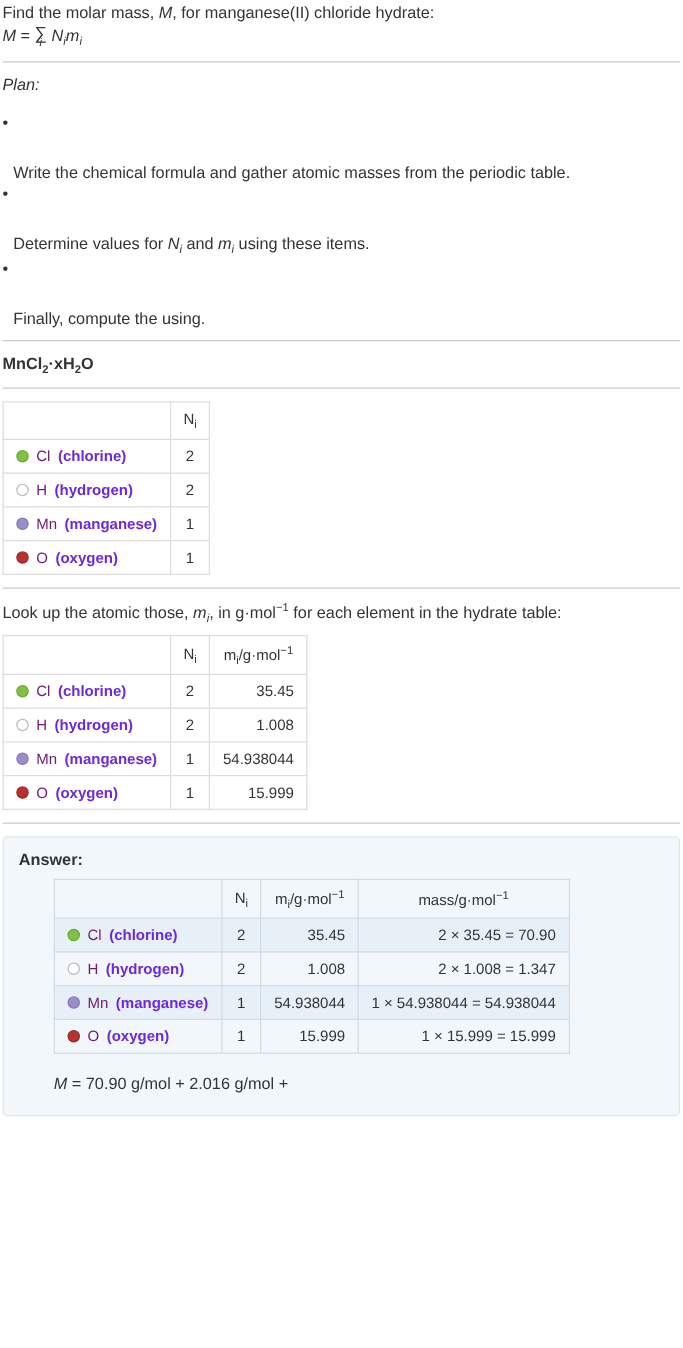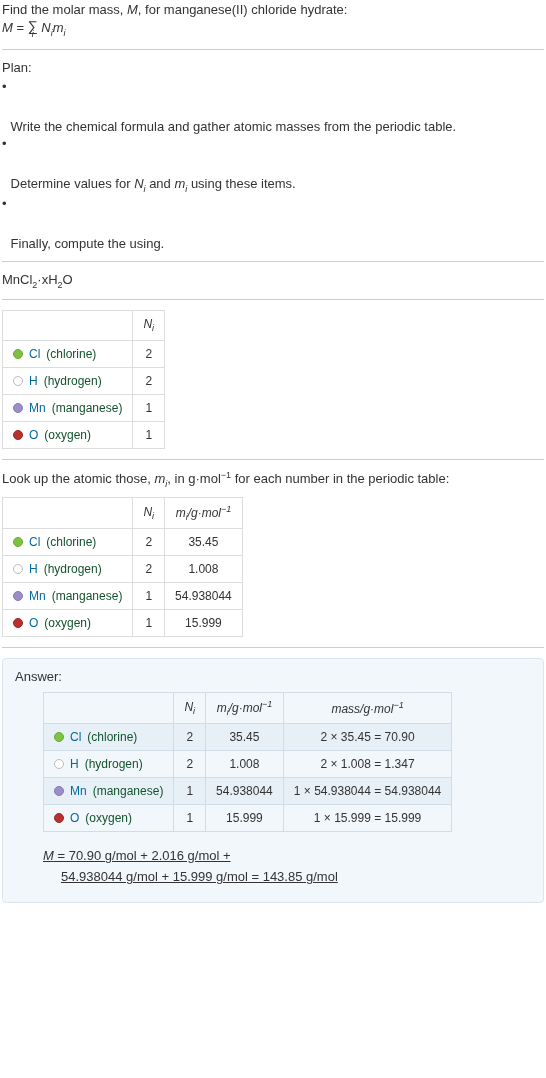--- a/index.html
+++ b/index.html
@@ -11,71 +11,70 @@
       width: 546px;
       padding: 2px;
     }
     .section { margin-bottom: 4px; }
     .hr { border-top: 1px solid #ccc; margin: 10px 0; }
     .intro-line { margin-bottom: 2px; }
     .formula-line { margin-bottom: 4px; }
     .sub { font-size: 9px; vertical-align: sub; }
     .sup { font-size: 9px; vertical-align: super; }
     .italic { font-style: italic; }
-    .plan-title { margin-bottom: 4px; }
+    .plan-title { margin-bottom: 15px; font-style: italic; }
     .bullet-line { display: flex; gap: 4px; margin-bottom: 2px; }
     .bullet { flex: 0 0 auto; }
     .bullet-text { flex: 1; margin-top: 40px; }
-    .chem-formula { margin-top: 2px; }
+    .chem-formula { margin-top: 2px; font-weight: bold; }
     
     table {
       border-collapse: collapse;
       margin-top: 8px;
     }
     th, td {
       border: 1px solid #ddd;
       padding: 6px 10px;
       font-size: 12px;
       text-align: left;
     }
     th {
       font-weight: normal;
-      font-style: italic;
       text-align: center;
     }
     td.num { text-align: center; }
-    td.val { text-align: center; }
+    td.val { text-align: right; }
     
     .element-cell { display: flex; align-items: center; gap: 6px; }
     .dot {
       width: 10px; height: 10px; border-radius: 50%; flex: 0 0 auto;
       border: 1px solid #999;
     }
     .dot-cl { background: #7fc241; border-color: #6aa936; }
     .dot-h { background: #fff; border-color: #bbb; }
     .dot-mn { background: #9b8dc9; border-color: #857ab0; }
     .dot-o { background: #b8312f; border-color: #9a2826; }
-    .elem-sym { color: #0369a1; }
-    .elem-name { color: #14532d; }
+    .elem-sym { color: #701a75; }
+    .elem-name { color: #6d28d9; font-weight: bold; }
     
     .answer-box {
       background: #f2f7fb;
       border: 1px solid #d9e6f0;
       border-radius: 4px;
       padding: 10px 12px 14px 12px;
       margin-top: 4px;
     }
-    .answer-title { margin-bottom: 8px; }
+    .answer-title { margin-bottom: 8px; font-weight: bold; }
     .answer-content { padding-left: 28px; }
     .answer-box table th, .answer-box table td {
       border: 1px solid #d0dce8;
       background: #f2f7fb;
     }
     .answer-box tbody tr:nth-child(odd) td { background: #e8f0f7; }
-    .final-eq { margin-top: 14px; line-height: 1.6; text-decoration: underline; }
+    .final-eq { margin-top: 14px; line-height: 1.6; }
     .final-indent { padding-left: 18px; }
     
     .sigma { font-size: 14px; }
     .under { font-size: 9px; display: block; text-align: center; margin-top: -3px; font-style: italic; }
     .sigma-wrap { display: inline-block; vertical-align: middle; text-align: center; line-height: 1; }
   </style>
 </head>
 <body>
 
 <div class="section">
@@ -167,21 +166,21 @@
           <td class="num">1</td>
         </tr>
       </tbody>
   </table>
 </div>
 
 <div class="hr"></div>
 
 <div class="section">
   <div>
-    <span>Look up the atomic those, </span><span class="italic">m</span><span class="sub italic">i</span><span>, in g·mol</span><span class="sup">−1</span><span> for each number in the periodic table:</span>
+    <span>Look up the atomic those, </span><span class="italic">m</span><span class="sub italic">i</span><span>, in g·mol</span><span class="sup">−1</span><span> for each element in the hydrate table:</span>
   </div>
   <table>
     <thead>
       <tr>
         <th></th>
         <th><span>N</span><span class="sub">i</span></th>
         <th><span>m</span><span class="sub">i</span><span>/g·mol</span><span class="sup">−1</span></th>
       </tr>
     </thead>
     <tbody id="table2-body">
@@ -294,17 +293,16 @@
                 </div>
               </td>
               <td class="num">1</td>
               <td class="val">15.999</td>
               <td class="val">1 × 15.999 = 15.999</td>
             </tr>
           </tbody>
       </table>
       <div class="final-eq">
         <div><span class="italic">M</span><span> = 70.90 g/mol + 2.016 g/mol + </span></div>
-        <div class="final-indent">54.938044 g/mol + 15.999 g/mol = 143.85 g/mol</div>
       </div>
     </div>
   </div>
 </div>
 
 </body></html>

